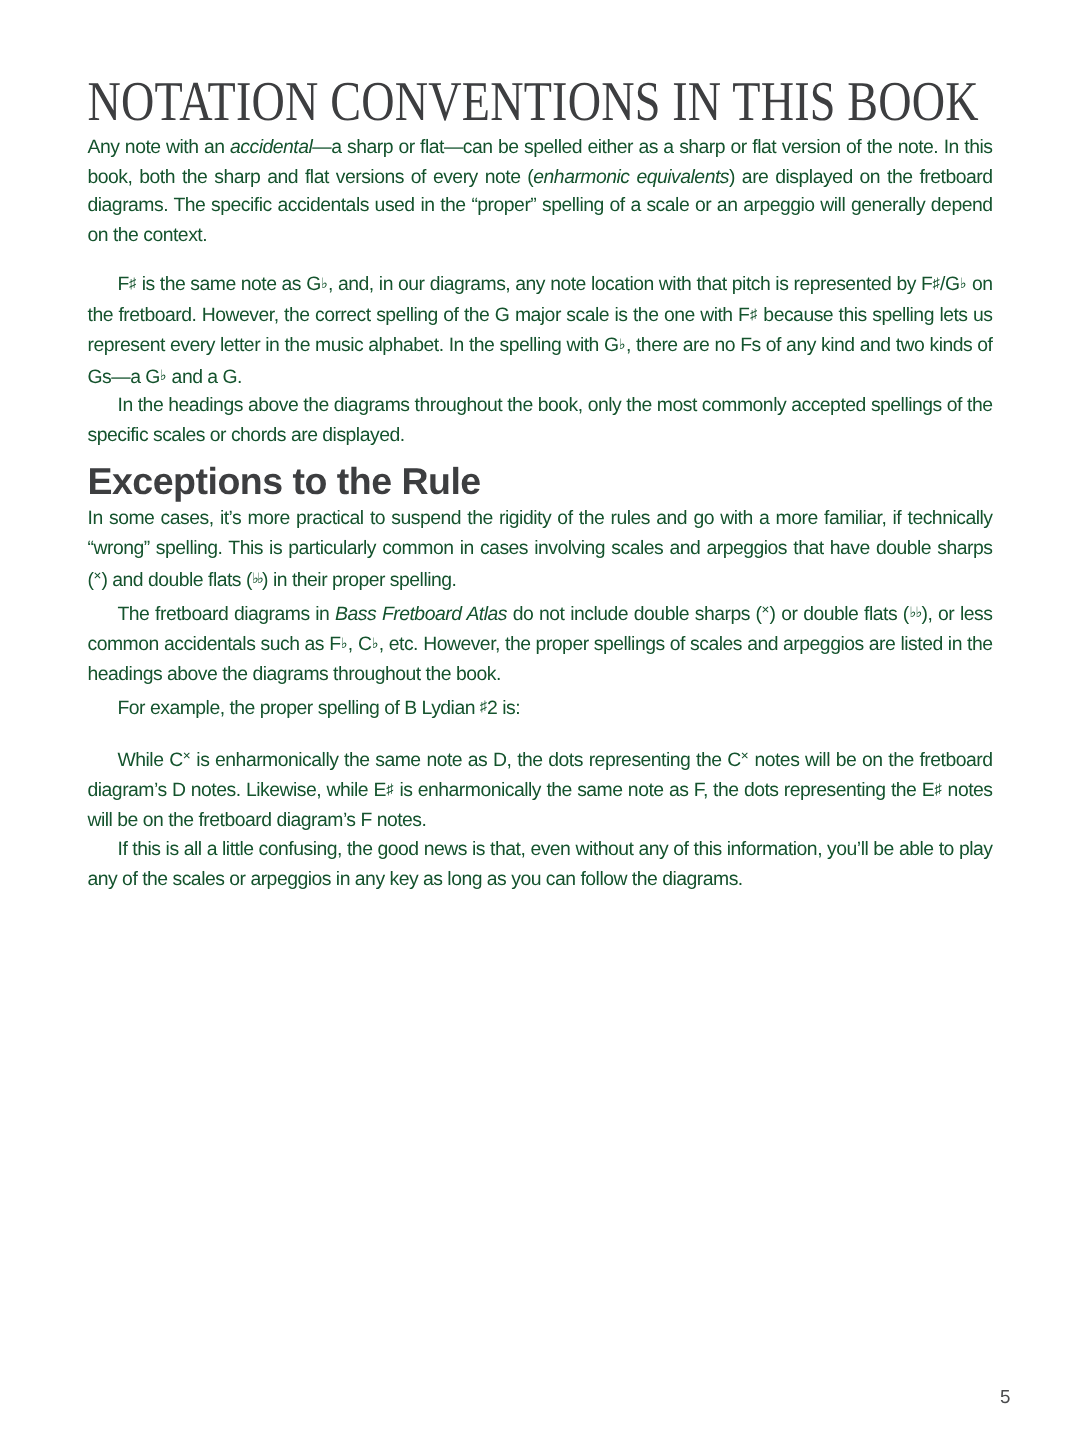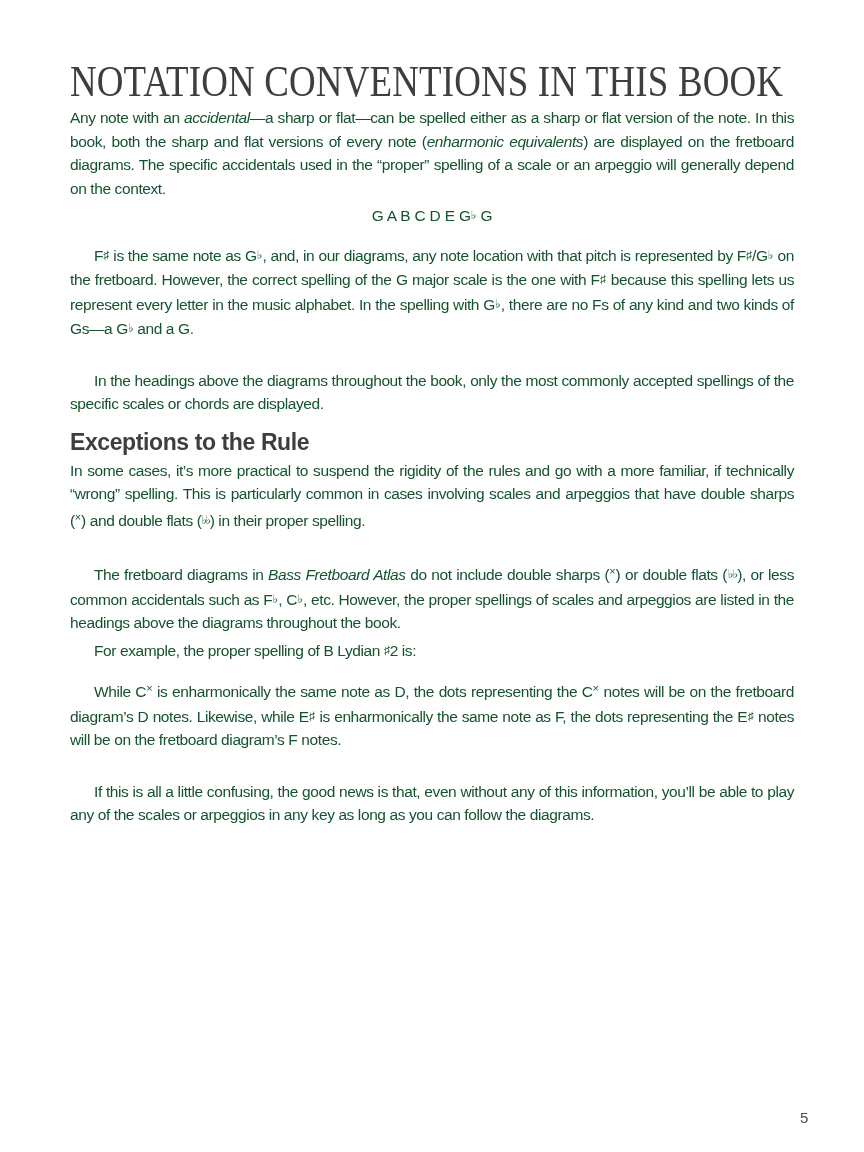--- a/index.html
+++ b/index.html
@@ -29,31 +29,31 @@
     letter-spacing: 0.2px;
   }
   p {
     margin: 0;
     font-size: 15.5px;
     line-height: 23.5px;
     letter-spacing: -0.4px;
     text-align: justify;
     color: #14532d;
   }
-  p.indent { text-indent: 24px; margin-top: 28px; }
+  p.indent { text-indent: 24px; }
   p.sp { margin-top: 3px; }
   p.gap { margin-top: 15px; }
   p.spelling {
     text-align: center;
     text-indent: 0;
     margin: 3px 0;
     letter-spacing: -0.2px;
   }
   h2.section-heading {
-    font-size: 23px;
+    font-size: 30px;
     line-height: 26px;
     font-weight: 700;
     letter-spacing: -0.4px;
     color: #3d3e40;
     margin: 13px 0 4px 0;
   }
   
   .acc { font-size: 0.75em; vertical-align: 0.18em; letter-spacing: 0; }
   
   .ds  { font-size: 0.7em; vertical-align: 0.45em; letter-spacing: 0; }
@@ -74,21 +74,20 @@
 
 <div class="page-inner">
 
   <h1 class="book-title">NOTATION CONVENTIONS IN THIS BOOK</h1>
 
   <p><span>Any note with an </span><span class="it">accidental</span><span>—a sharp or flat—can be spelled either as a sharp or flat version of the note. In this book, both the sharp and flat versions of every note (</span><span class="it">enharmonic equivalents</span><span>) are displayed on the fretboard diagrams. The specific accidentals used in the “proper” spelling of a scale or an arpeggio will generally depend on the context.</span></p>
 
 
 
 
-  <p class="spelling"><span>G A B C D E G</span><span class="acc">♭</span><span> G</span></p>
 
   <p class="indent gap"><span>F</span><span class="acc">♯</span><span> is the same note as G</span><span class="acc">♭</span><span>, and, in our diagrams, any note location with that pitch is represented by F</span><span class="acc">♯</span><span>/G</span><span class="acc">♭</span><span> on the fretboard. However, the correct spelling of the G major scale is the one with F</span><span class="acc">♯</span><span> because this spelling lets us represent every letter in the music alphabet. In the spelling with G</span><span class="acc">♭</span><span>, there are no Fs of any kind and two kinds of Gs—a G</span><span class="acc">♭</span><span> and a G.</span></p>
 
   <p class="indent"><span>In the headings above the diagrams throughout the book, only the most commonly accepted spellings of the specific scales or chords are displayed.</span></p>
 
   <h2 class="section-heading">Exceptions to the Rule</h2>
 
   <p><span>In some cases, it’s more practical to suspend the rigidity of the rules and go with a more familiar, if technically “wrong” spelling. This is particularly common in cases involving scales and arpeggios that have double sharps (</span><span class="ds">×</span><span>) and double flats (</span><span class="df acc">♭</span><span class="df acc">♭</span><span>) in their proper spelling.</span></p>
 
   <p class="indent"><span>The fretboard diagrams in </span><span class="it">Bass Fretboard Atlas</span><span> do not include double sharps (</span><span class="ds">×</span><span>) or double flats (</span><span class="df acc">♭</span><span class="df acc">♭</span><span>), or less common accidentals such as F</span><span class="acc">♭</span><span>, C</span><span class="acc">♭</span><span>, etc. However, the proper spellings of scales and arpeggios are listed in the headings above the diagrams throughout the book.</span></p>

